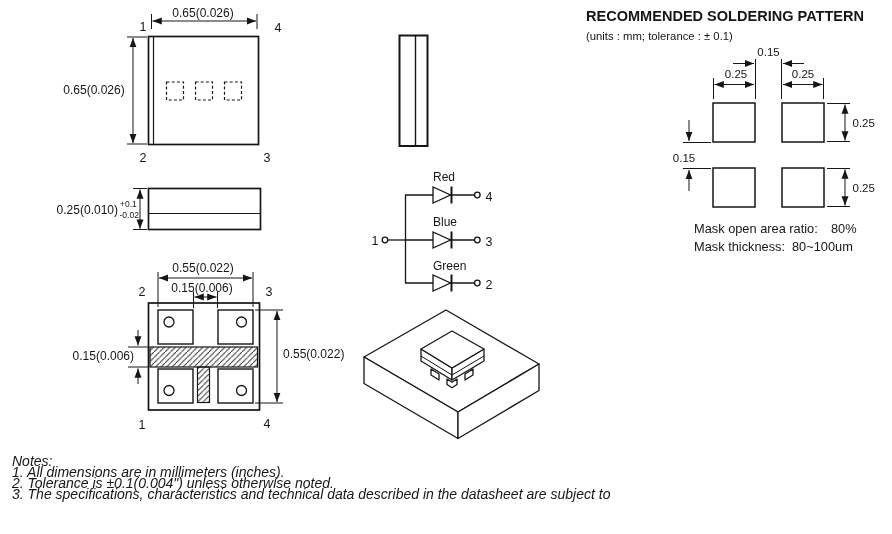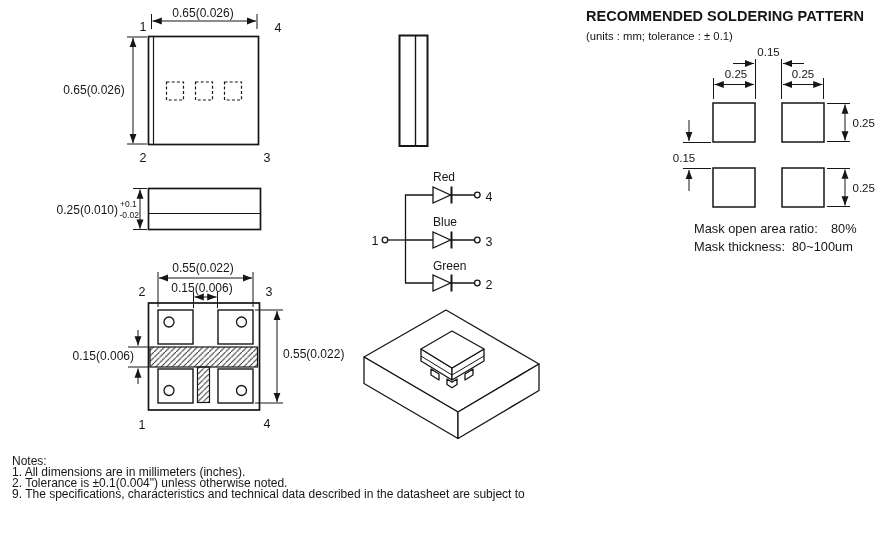--- a/index.html
+++ b/index.html
@@ -1,21 +1,21 @@
 <!DOCTYPE html>
 <html><head>
 <meta charset="utf-8">
 <style>
   html,body{margin:0;padding:0;background:#ffffff;}
   .page{position:relative;width:892px;height:534px;background:#fff;overflow:hidden;
         font-family:"Liberation Sans",sans-serif;color:#161616;}
   .page svg{position:absolute;left:0;top:0;}
   svg text{fill:#161616;font-family:"Liberation Sans",sans-serif;}
   .notes{position:absolute;left:12px;top:456px;width:620px;
-         font-size:12px;line-height:10.9px;color:#161616;}
+         font-style:italic;font-size:14px;line-height:10.9px;color:#161616;}
   .notes .cont{margin-left:10px;}
 </style>
 </head>
 <body>
 
 <div class="page">
 
 <svg width="892" height="534" viewBox="0 0 892 534">
   <defs>
     <marker id="arr" viewBox="0 0 10 10" refX="9.3" refY="5" markerWidth="10" markerHeight="10" orient="auto-start-reverse" markerUnits="userSpaceOnUse">
@@ -183,16 +183,16 @@
   <text x="694" y="233" font-size="12.8">Mask open area ratio:</text>
   <text x="831" y="233" font-size="12.8">80%</text>
   <text x="694" y="251" font-size="12.8">Mask thickness:</text>
   <text x="792" y="251" font-size="12.8">80~100um</text>
 </svg>
 
 <div class="notes">
   <div>Notes:</div>
   <div>1. All dimensions are in millimeters (inches).</div>
   <div>2. Tolerance is ±0.1(0.004") unless otherwise noted.</div>
-  <div>9. The specifications, characteristics and technical data described in the datasheet are subject to</div>
+  <div>3. The specifications, characteristics and technical data described in the datasheet are subject to</div>
 </div>
 
 </div>
 
 </body></html>

